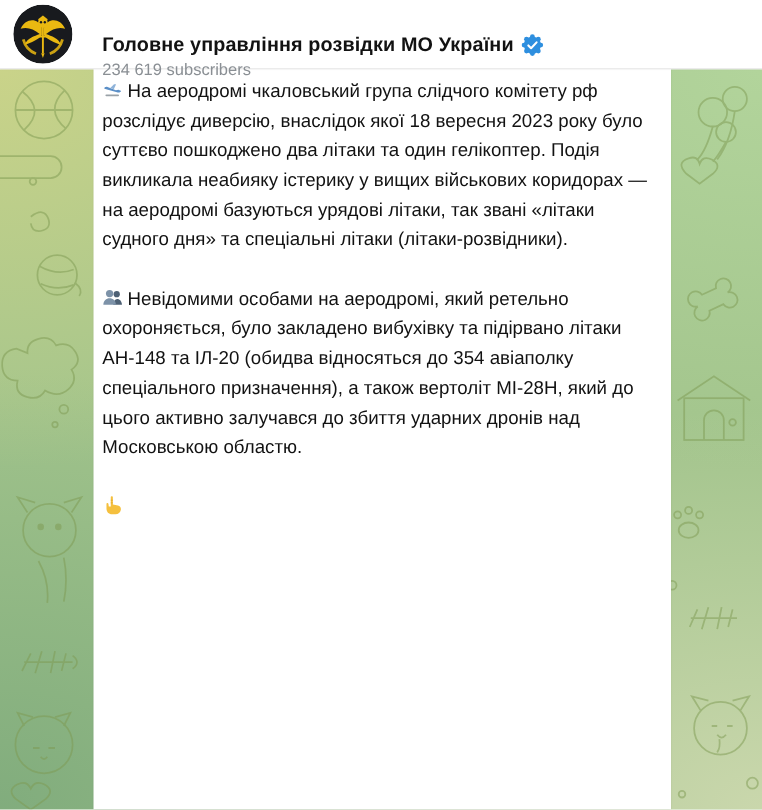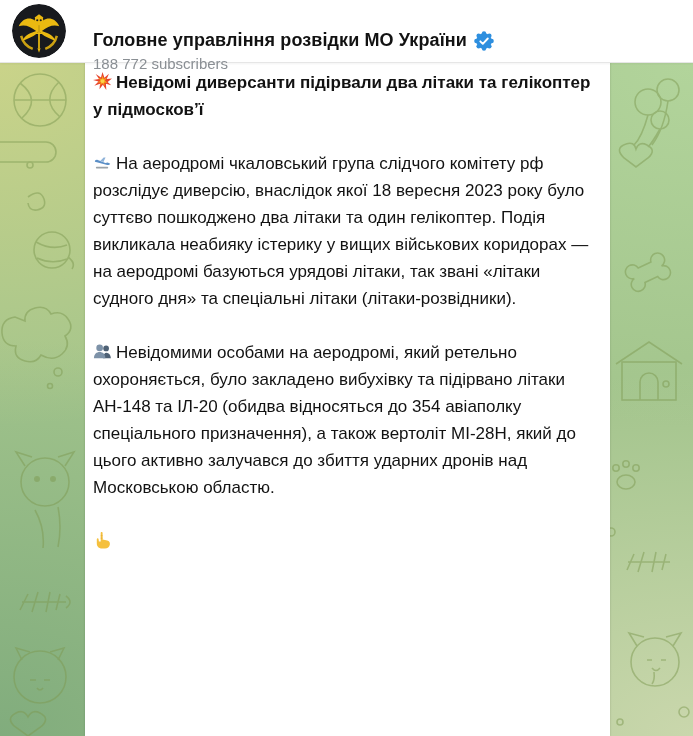--- a/index.html
+++ b/index.html
@@ -92,21 +92,21 @@
               <circle cx="4.63" cy="15.37" r="2.2"></circle>
             <circle cx="2.4" cy="10" r="2.2"></circle>
               <circle cx="4.63" cy="4.63" r="2.2"></circle>
             <circle cx="10" cy="2.4" r="2.2"></circle>
               <circle cx="15.37" cy="4.63" r="2.2"></circle>
           </g>
           <path d="M6.3 10.3 l2.5 2.5 l5 -5.3" stroke="#ffffff" stroke-width="1.9" fill="none" stroke-linecap="round" stroke-linejoin="round"></path>
         </svg>
       </span>
     </div>
-    <div class="subscribers">188 772 subscribers</div>
+    <div class="subscribers">234 619 subscribers</div>
   </div>
 </div>
 
 <div class="chat-bg"></div>
 
 <svg class="doodles" width="693" height="674" viewBox="0 0 693 674" fill="none" stroke="#7e9a52" stroke-width="1.6" opacity="0.5">
 
   <circle cx="40" cy="38" r="26"></circle>
   <path d="M20 21 Q42 38 22 56 M59 20 Q40 38 60 55 M14 38 H66"></path>
   <rect x="-12" y="80" width="68" height="20" rx="10"></rect>
@@ -141,25 +141,20 @@
     <circle cx="636" cy="406" r="3.2"></circle>
   <path d="M628 500 h42 M634 492 l-7 16 M644 490 l-6 20 M656 490 l-4 20 M666 492 l-4 16"></path>
   <circle cx="611" cy="470" r="4"></circle>
   <circle cx="655" cy="600" r="24"></circle>
   <path d="M637 584 l-8 -13 l15 4 M673 584 l8 -13 l-15 4 M647 598 h5 M661 598 h5 M652 606 q4 5 8 0 M654 610 q1 8 -2 12"></path>
   <circle cx="684" cy="650" r="5"></circle>
     <circle cx="620" cy="660" r="3"></circle>
 </svg>
 
 <div class="bubble">
-  <p class="msg-p bold"><span class="emoji"><svg viewBox="0 0 20 20" width="19" height="19">
-          <polygon points="10,0 12,6 16.8,1.8 14.4,7.4 20,6.8 15.4,10.4 19.2,14 13.6,12.4 14,19 10.4,13.4 6.8,18.2 7.4,12.4 1.4,14.6 5.8,10 0,8.4 6.4,7.4 2.8,2 8.4,5.8" fill="#e8442c"></polygon>
-          <polygon points="10,3.8 11.4,7.4 14.6,5.8 12.6,9 15.2,11.2 11.8,11.3 12.2,14.8 9.8,11.9 7.4,14.2 8.2,10.8 4.8,11.2 7.8,8.9 5.6,6 9,7.4" fill="#f7a118"></polygon>
-          <circle cx="10" cy="9.6" r="2" fill="#fbd34c"></circle>
-        </svg></span><span>Невідомі диверсанти підірвали два літаки та гелікоптер у підмосков’ї</span></p>
 
   <p class="msg-p"><span class="emoji"><svg viewBox="0 0 20 20" width="19" height="19">
           <path d="M2 9.2 L14 12.4 C16 13 17.6 12.4 18.1 11.2 L15.5 10.1 L13 10.6 L5 7.4 C3.2 6.8 1.7 7.9 2 9.2 Z" fill="#5b8fc7"></path>
           <path d="M11 9.6 L13.2 4.8 L11.2 4.8 L7.6 8.4 Z" fill="#8fb3d9"></path>
           <rect x="3" y="14.6" width="13" height="1.7" rx="0.85" fill="#9aa2a8"></rect>
         </svg></span><span>На аеродромі чкаловський група слідчого комітету рф розслідує диверсію, внаслідок якої 18 вересня 2023 року було суттєво пошкоджено два літаки та один гелікоптер. Подія викликала неабияку істерику у вищих військових коридорах — на аеродромі базуються урядові літаки, так звані «літаки судного дня» та спеціальні літаки (літаки-розвідники).</span></p>
 
   <p class="msg-p"><span class="emoji"><svg viewBox="0 0 20 20" width="19" height="19">
           <circle cx="13.8" cy="6.8" r="3" fill="#4e6175"></circle>
           <path d="M10.4 17 c.3-3.6 1.8-5.6 3.8-5.6 c2.6 0 4.4 2.2 4.6 5.6 z" fill="#4e6175"></path>

